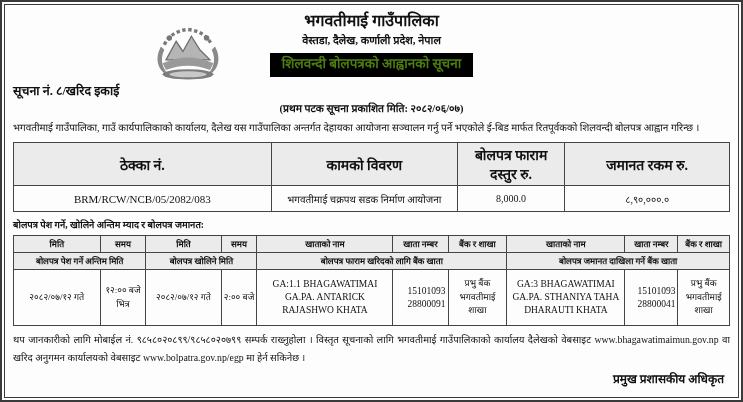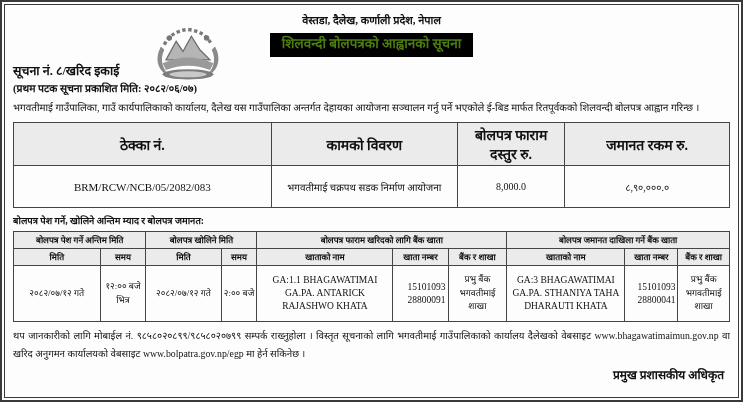--- a/index.html
+++ b/index.html
@@ -31,37 +31,37 @@
   .hdr-office { font-size:21px; font-weight:bold; margin-top:3px; }
   .hdr-address { font-size:11px; font-weight:bold; margin-top:3px; }
   .title-bar-wrap { text-align:center; margin-top:5px; }
   .title-bar {
     display:inline-block;
     background:#000; color:#4d7c0f;
     font-size:13.5px; font-weight:bold;
     padding:3px 12px 4px 12px;
   }
   .notice-no { text-align:left; font-size:12.5px; font-weight:bold; margin-top:5px; }
-  .notice-pub { text-align:left; font-size:10.5px; font-weight:bold; margin-top:2px; }
+  .notice-pub { text-align:center; font-size:10.5px; font-weight:bold; margin-top:2px; }
   .intro {
     font-size:10px; text-align:justify;
     margin-top:5px; line-height:1.65;
   }
   table {
     width:100%; border-collapse:collapse; table-layout:fixed;
   }
   th, td {
     border:1px solid #444;
     text-align:center; vertical-align:middle;
     padding:2px 3px;
     overflow:hidden;
   }
   th { background:#ebebeb; font-size:14px; font-weight:bold; }
   .contract-table { margin-top:6px; }
-  .contract-table td { font-size:11px; height:42px; }
+  .contract-table td { font-size:11px; height:26px; }
   .contract-table .c-work { font-size:10px; }
   .contract-table .c-amt { font-size:10px; }
   .schedule-heading { font-size:9.5px; font-weight:bold; margin-top:6px; }
   .schedule-table { margin-top:4px; }
   .schedule-table th { font-size:8.6px; padding:2px 1px; }
   .schedule-table td { font-size:9px; line-height:1.5; padding:2px 2px; }
   .schedule-table td.latin { font-size:9.5px; line-height:1.35; }
   .prewrap { white-space:pre-line;text-align:right; }
   .footer-text {
     font-size:9.8px; text-align:justify;
@@ -84,20 +84,21 @@
       <path d="M22 28 Q30 12 50 10 Q70 12 78 28" fill="none" stroke="#7a7a7a" stroke-width="4" stroke-dasharray="4 3"></path>
       <path d="M24 46 L36 24 L44 36 L54 18 L64 34 L76 46 Z" fill="#b5b5b5" stroke="#6d6d6d" stroke-width="1.5"></path>
       <path d="M20 50 Q50 36 80 50 L76 58 Q50 48 24 58 Z" fill="#9a9a9a"></path>
       <ellipse cx="50" cy="63" rx="30" ry="6" fill="#7d7d7d"></ellipse>
       <ellipse cx="50" cy="63" rx="22" ry="3.5" fill="#c9c9c9"></ellipse>
       <circle cx="28" cy="20" r="3.2" fill="#777"></circle>
       <circle cx="72" cy="20" r="3.2" fill="#777"></circle>
     </svg>
 
     <div class="hdr">
+      <div class="hdr-municipality">भगवतीमाई गाउँपालिका</div>
       <div class="hdr-address">वेस्तडा, दैलेख, कर्णाली प्रदेश, नेपाल</div>
       <div class="title-bar-wrap">
         <span class="title-bar">शिलवन्दी बोलपत्रको आह्वानको सूचना</span>
       </div>
     </div>
 
     <div class="notice-no">सूचना नं. ८/खरिद इकाई</div>
     <div class="notice-pub">(प्रथम पटक सूचना प्रकाशित मिति: २०८२/०६/०७)</div>
 
     <div class="intro">भगवतीमाई गाउँपालिका, गाउँ कार्यपालिकाको कार्यालय, दैलेख यस गाउँपालिका अन्तर्गत देहायका आयोजना सञ्चालन गर्नु पर्ने भएकोले ई-बिड मार्फत रितपूर्वकको शिलवन्दी बोलपत्र आह्वान गरिन्छ ।</div>
@@ -137,36 +138,36 @@
           <col style="width:5.0%">
         <col style="width:19.0%">
           <col style="width:7.7%">
           <col style="width:8.2%">
         <col style="width:16.5%">
           <col style="width:7.4%">
           <col style="width:7.2%">
       </colgroup>
       <thead>
         <tr>
-          <th colspan="2">बोलपत्र पेश गर्ने अन्तिम मिति</th>
-          <th colspan="2">बोलपत्र खोलिने मिति</th>
-          <th colspan="3">बोलपत्र फाराम खरिदको लागि बैंक खाता</th>
-          <th colspan="3">बोलपत्र जमानत दाखिला गर्ने बैंक खाता</th>
-        </tr>
-        <tr>
           <th>मिति</th>
           <th>समय</th>
           <th>मिति</th>
           <th>समय</th>
           <th>खाताको नाम</th>
           <th>खाता नम्बर</th>
           <th>बैंक र शाखा</th>
           <th>खाताको नाम</th>
           <th>खाता नम्बर</th>
           <th>बैंक र शाखा</th>
+        </tr>
+        <tr>
+          <th colspan="2">बोलपत्र पेश गर्ने अन्तिम मिति</th>
+          <th colspan="2">बोलपत्र खोलिने मिति</th>
+          <th colspan="3">बोलपत्र फाराम खरिदको लागि बैंक खाता</th>
+          <th colspan="3">बोलपत्र जमानत दाखिला गर्ने बैंक खाता</th>
         </tr>
       </thead>
       <tbody>
         <tr style="height:56px;">
           <td>२०८२/०७/१२ गते</td>
           <td>१२:०० बजे भित्र</td>
           <td>२०८२/०७/१२ गते</td>
           <td>२:०० बजे</td>
           <td class="latin">GA:1.1 BHAGAWATIMAI GA.PA. ANTARICK RAJASHWO KHATA</td>
           <td class="latin prewrap">15101093

